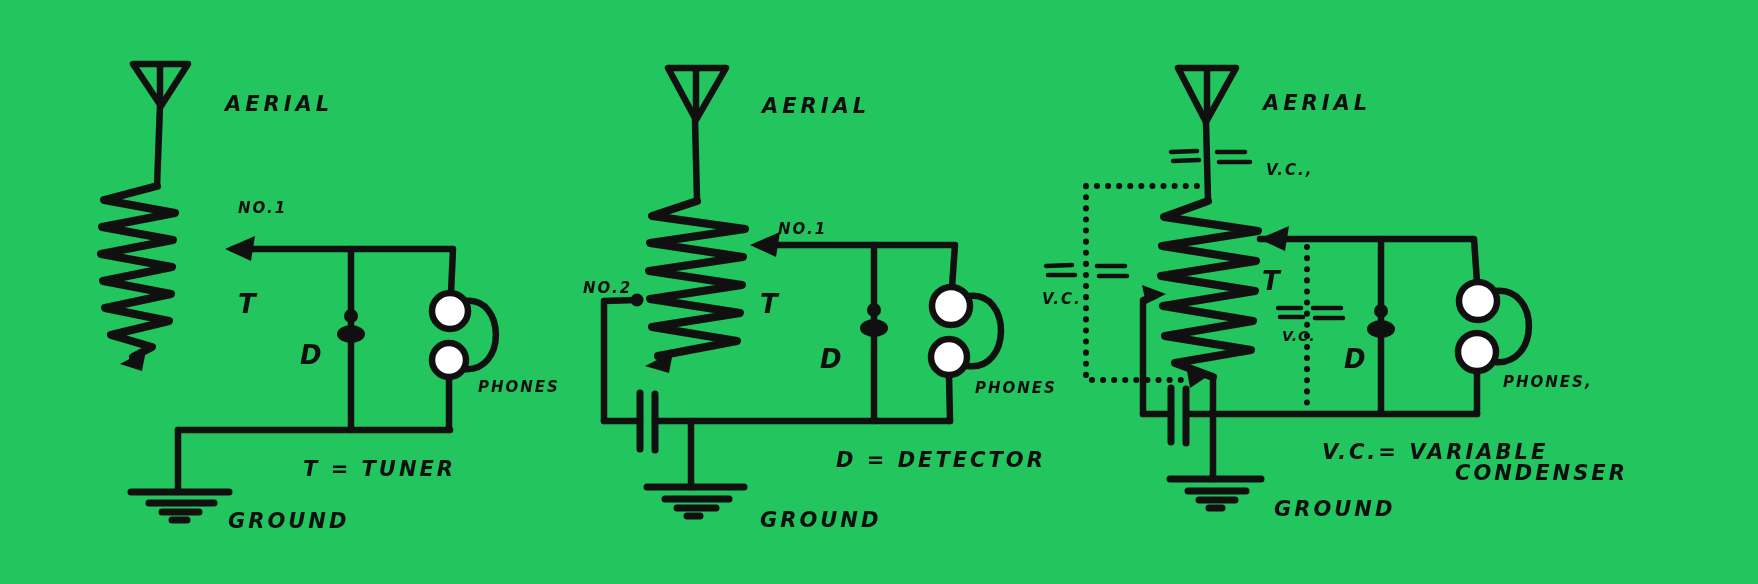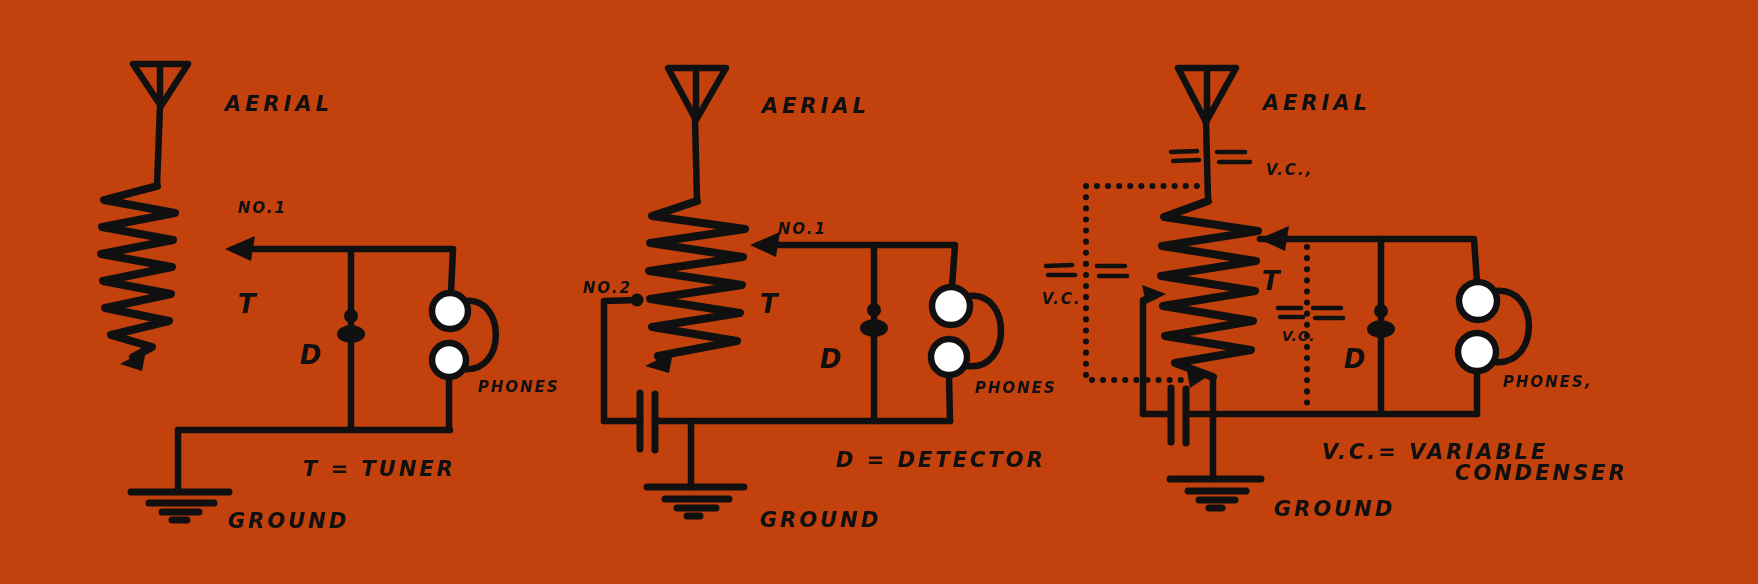--- a/index.html
+++ b/index.html
@@ -1,16 +1,16 @@
 <!DOCTYPE html>
 <html><head>
 <meta charset="utf-8">
 <style>
   html,body{margin:0;padding:0;background:#ffffff;}
-  .canvas{position:relative;width:1758px;height:584px;background:#c2410c;overflow:hidden;}
+  .canvas{position:relative;width:1758px;height:584px;background:#22c55e;overflow:hidden;}
   svg{display:block;}
   svg text{fill:#101010;}
   .ink{stroke:#101010;fill:none;stroke-linecap:round;stroke-linejoin:round;}
   .w{stroke-width:6.5;}
   .coil{stroke-width:8;}
   .thin{stroke-width:4.5;}
   .cap{stroke-width:7;}
   .dot{stroke-width:6;stroke-dasharray:0.1 11;}
   .fillink{fill:#101010;stroke:none;}
   .phone{fill:#ffffff;stroke:#101010;stroke-width:6.5;}

